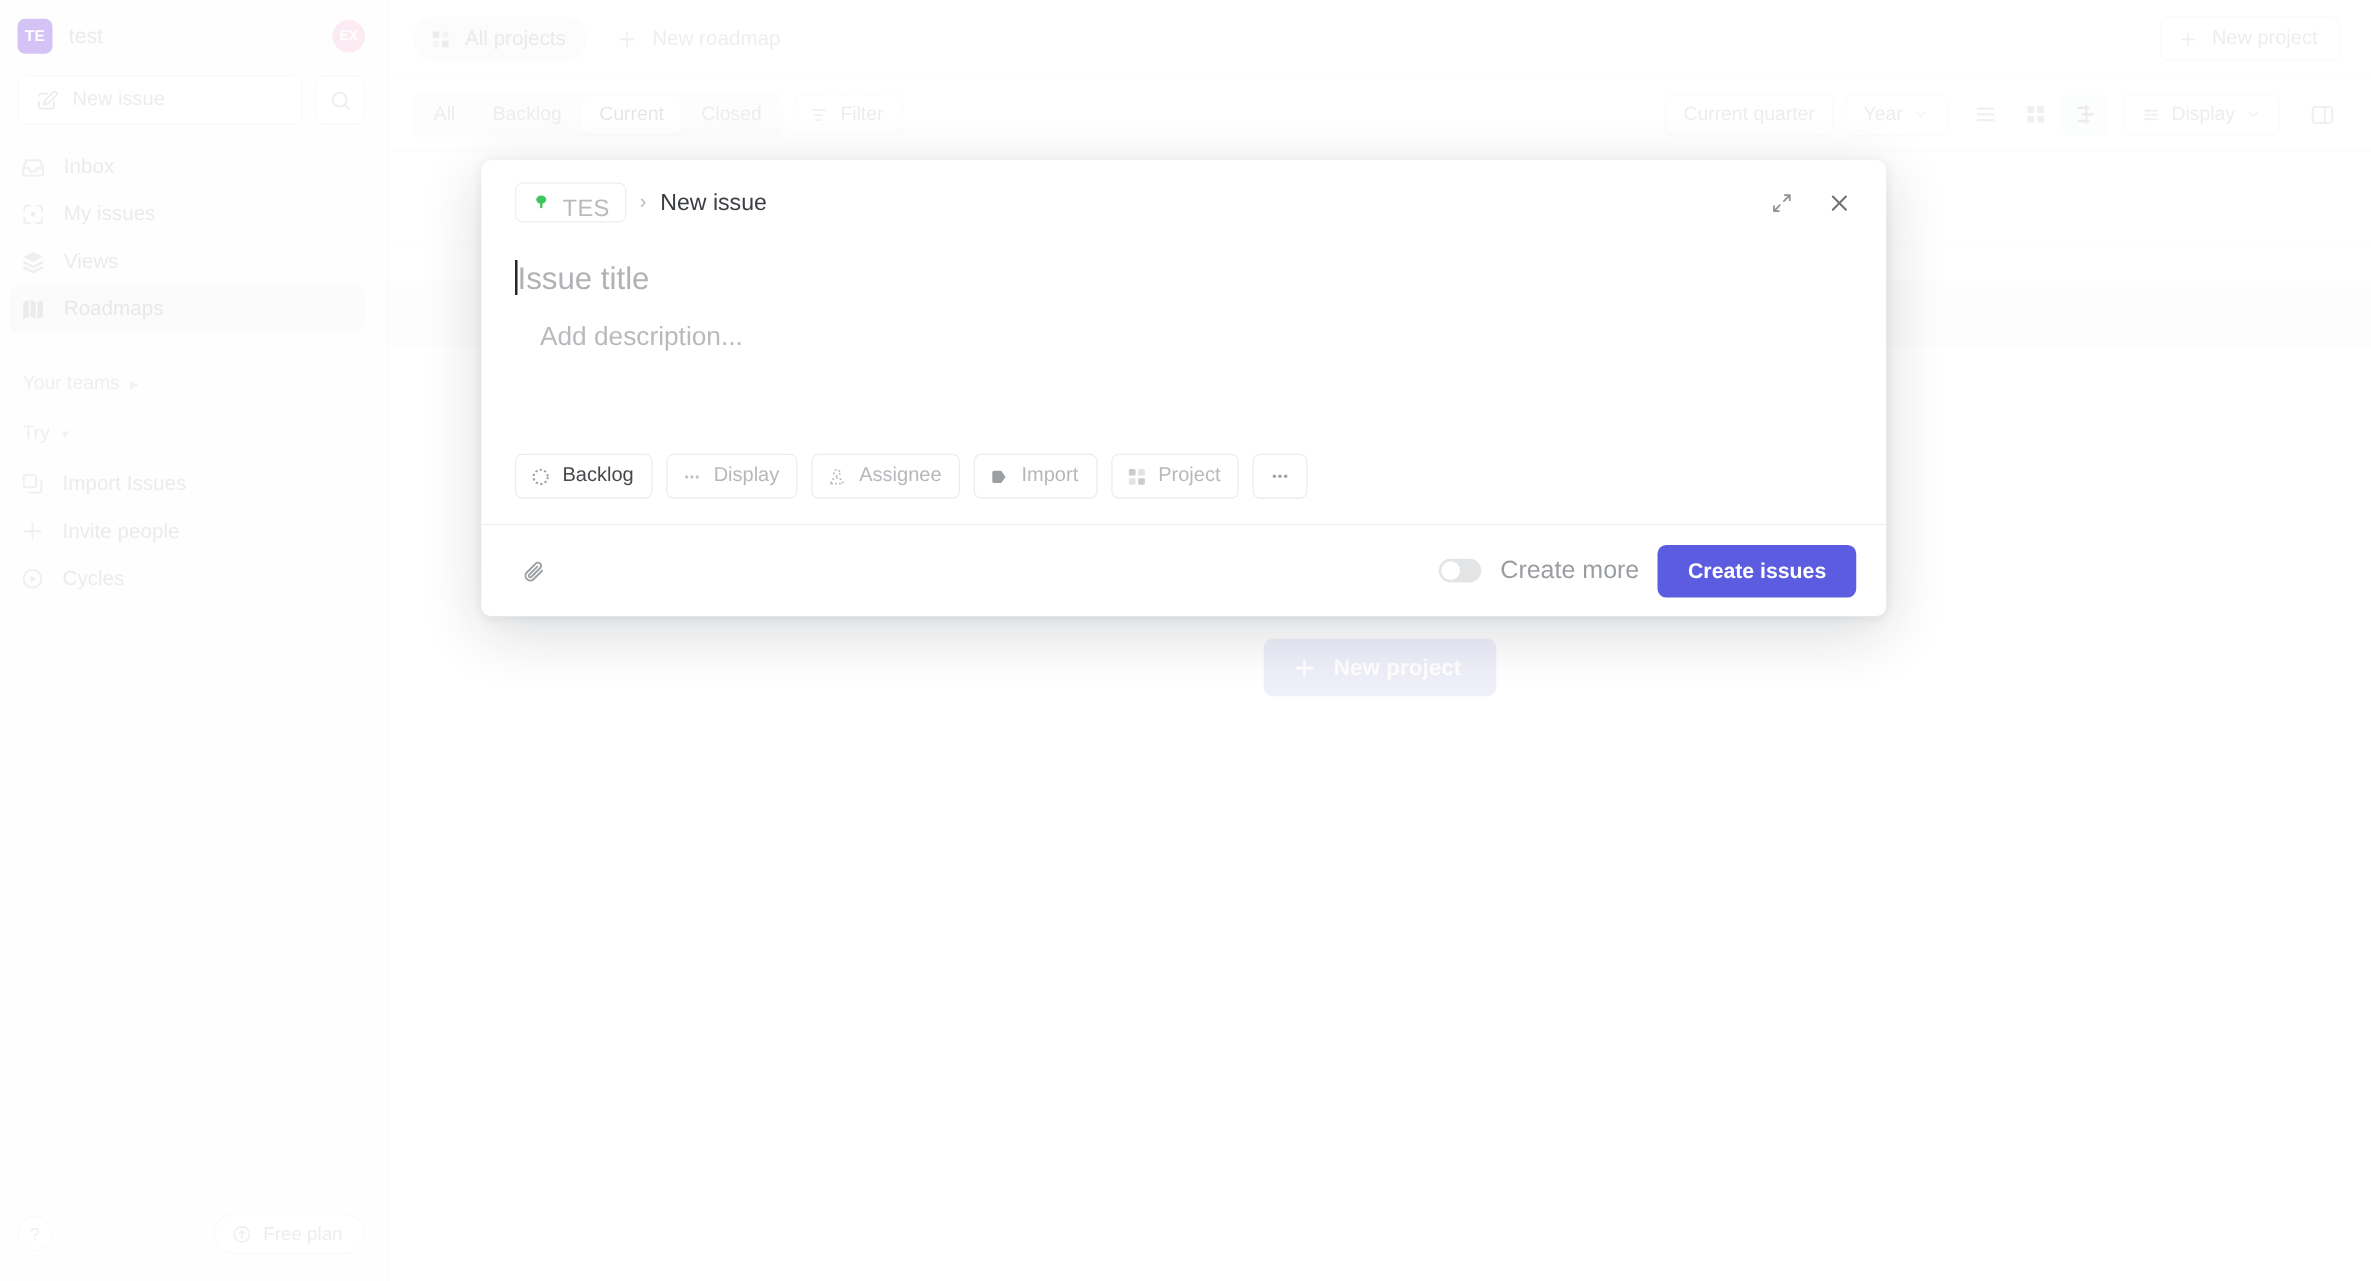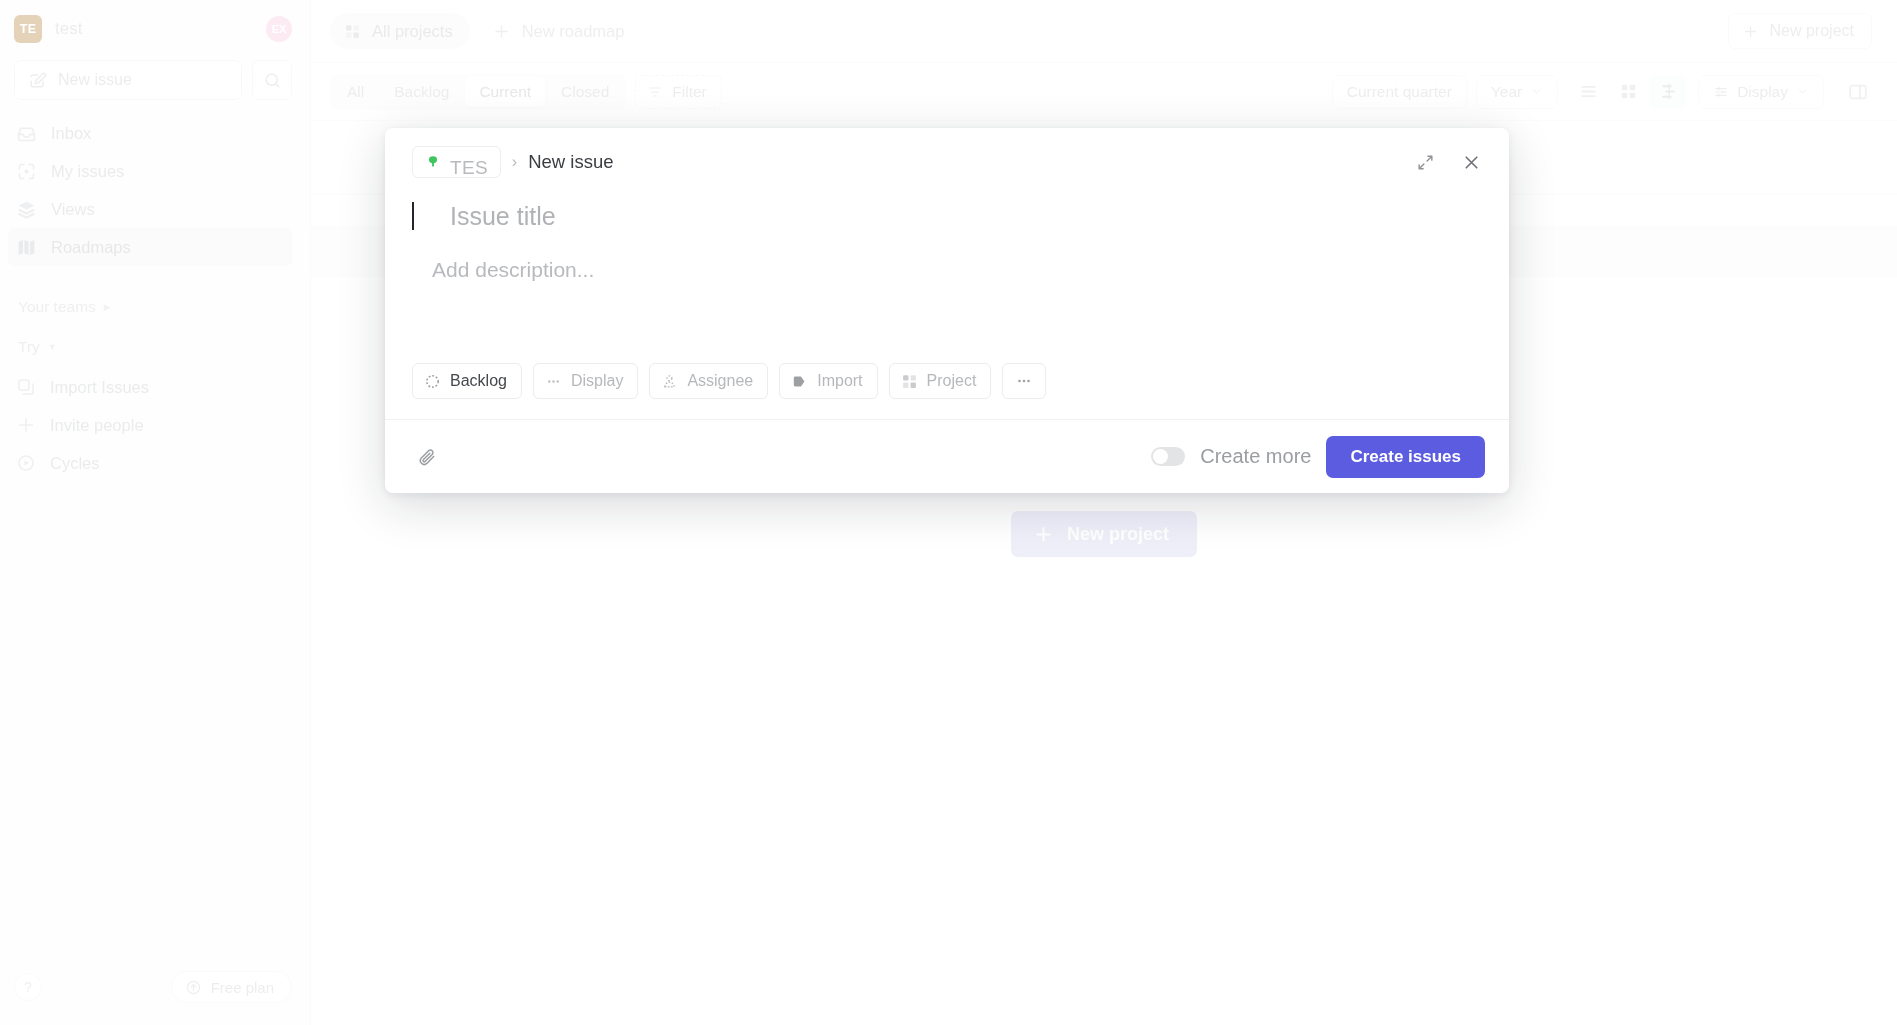--- a/index.html
+++ b/index.html
@@ -20,21 +20,21 @@
     background: #fbfbfb;
     border-right: 1px solid #ededed;
     display: flex; flex-direction: column;
   }
   .ws-row {
     display: flex; align-items: center;
     height: 58px; padding: 0 18px 0 14px; gap: 13px;
   }
   .ws-logo {
     width: 28px; height: 28px; border-radius: 6px;
-    background: #a16207; color: #ffffff;
+    background: #6d28d9; color: #ffffff;
     font-size: 12.5px; font-weight: 700; letter-spacing: .3px;
     display: flex; align-items: center; justify-content: center;
     flex: none;
     text-align: center;
   }
   .ws-name { font-size: 17px; color: #b9bbbe; flex: 1; }
   .ws-avatar {
     width: 26px; height: 26px; border-radius: 50%;
     background: #f5b8d0; color: #ffffff;
     font-size: 11px; font-weight: 700;
@@ -242,21 +242,21 @@
   .team-pill .lbl { font-size: 19px; color: #b8babd; letter-spacing: .3px; margin-top: 12px; }
   .crumb-sep { font-size: 16px; color: #b9bbbe; }
   .crumb-cur { font-size: 18.5px; color: #3a3d41; }
   .head-actions { margin-left: auto; display: flex; align-items: center; gap: 18px; }
   .icon-btn {
     width: 28px; height: 28px; display: flex;
     align-items: center; justify-content: center; cursor: pointer;
   }
 
   .modal-body { padding: 14px 27px 0 27px; flex: 1; }
-  .title-line { display: flex; align-items: center; height: 40px; gap: 36px; }
+  .title-line { display: flex; align-items: flex-end; height: 40px; }
   .caret {
     width: 2px; height: 28px; background: #23262a; flex: none;
   }
   .title-ph { font-size: 25px; color: #b0b2b5; line-height: 1; }
   .desc-ph { font-size: 21px; color: #b8babd; margin-top: 22px; margin-left: 20px; }
 
   .props-row { display: flex; align-items: center; gap: 11px; padding: 0 27px 20px 27px; }
   .prop-btn {
     display: flex; align-items: center; gap: 9px;
     height: 36px; padding: 0 14px 0 11px;

